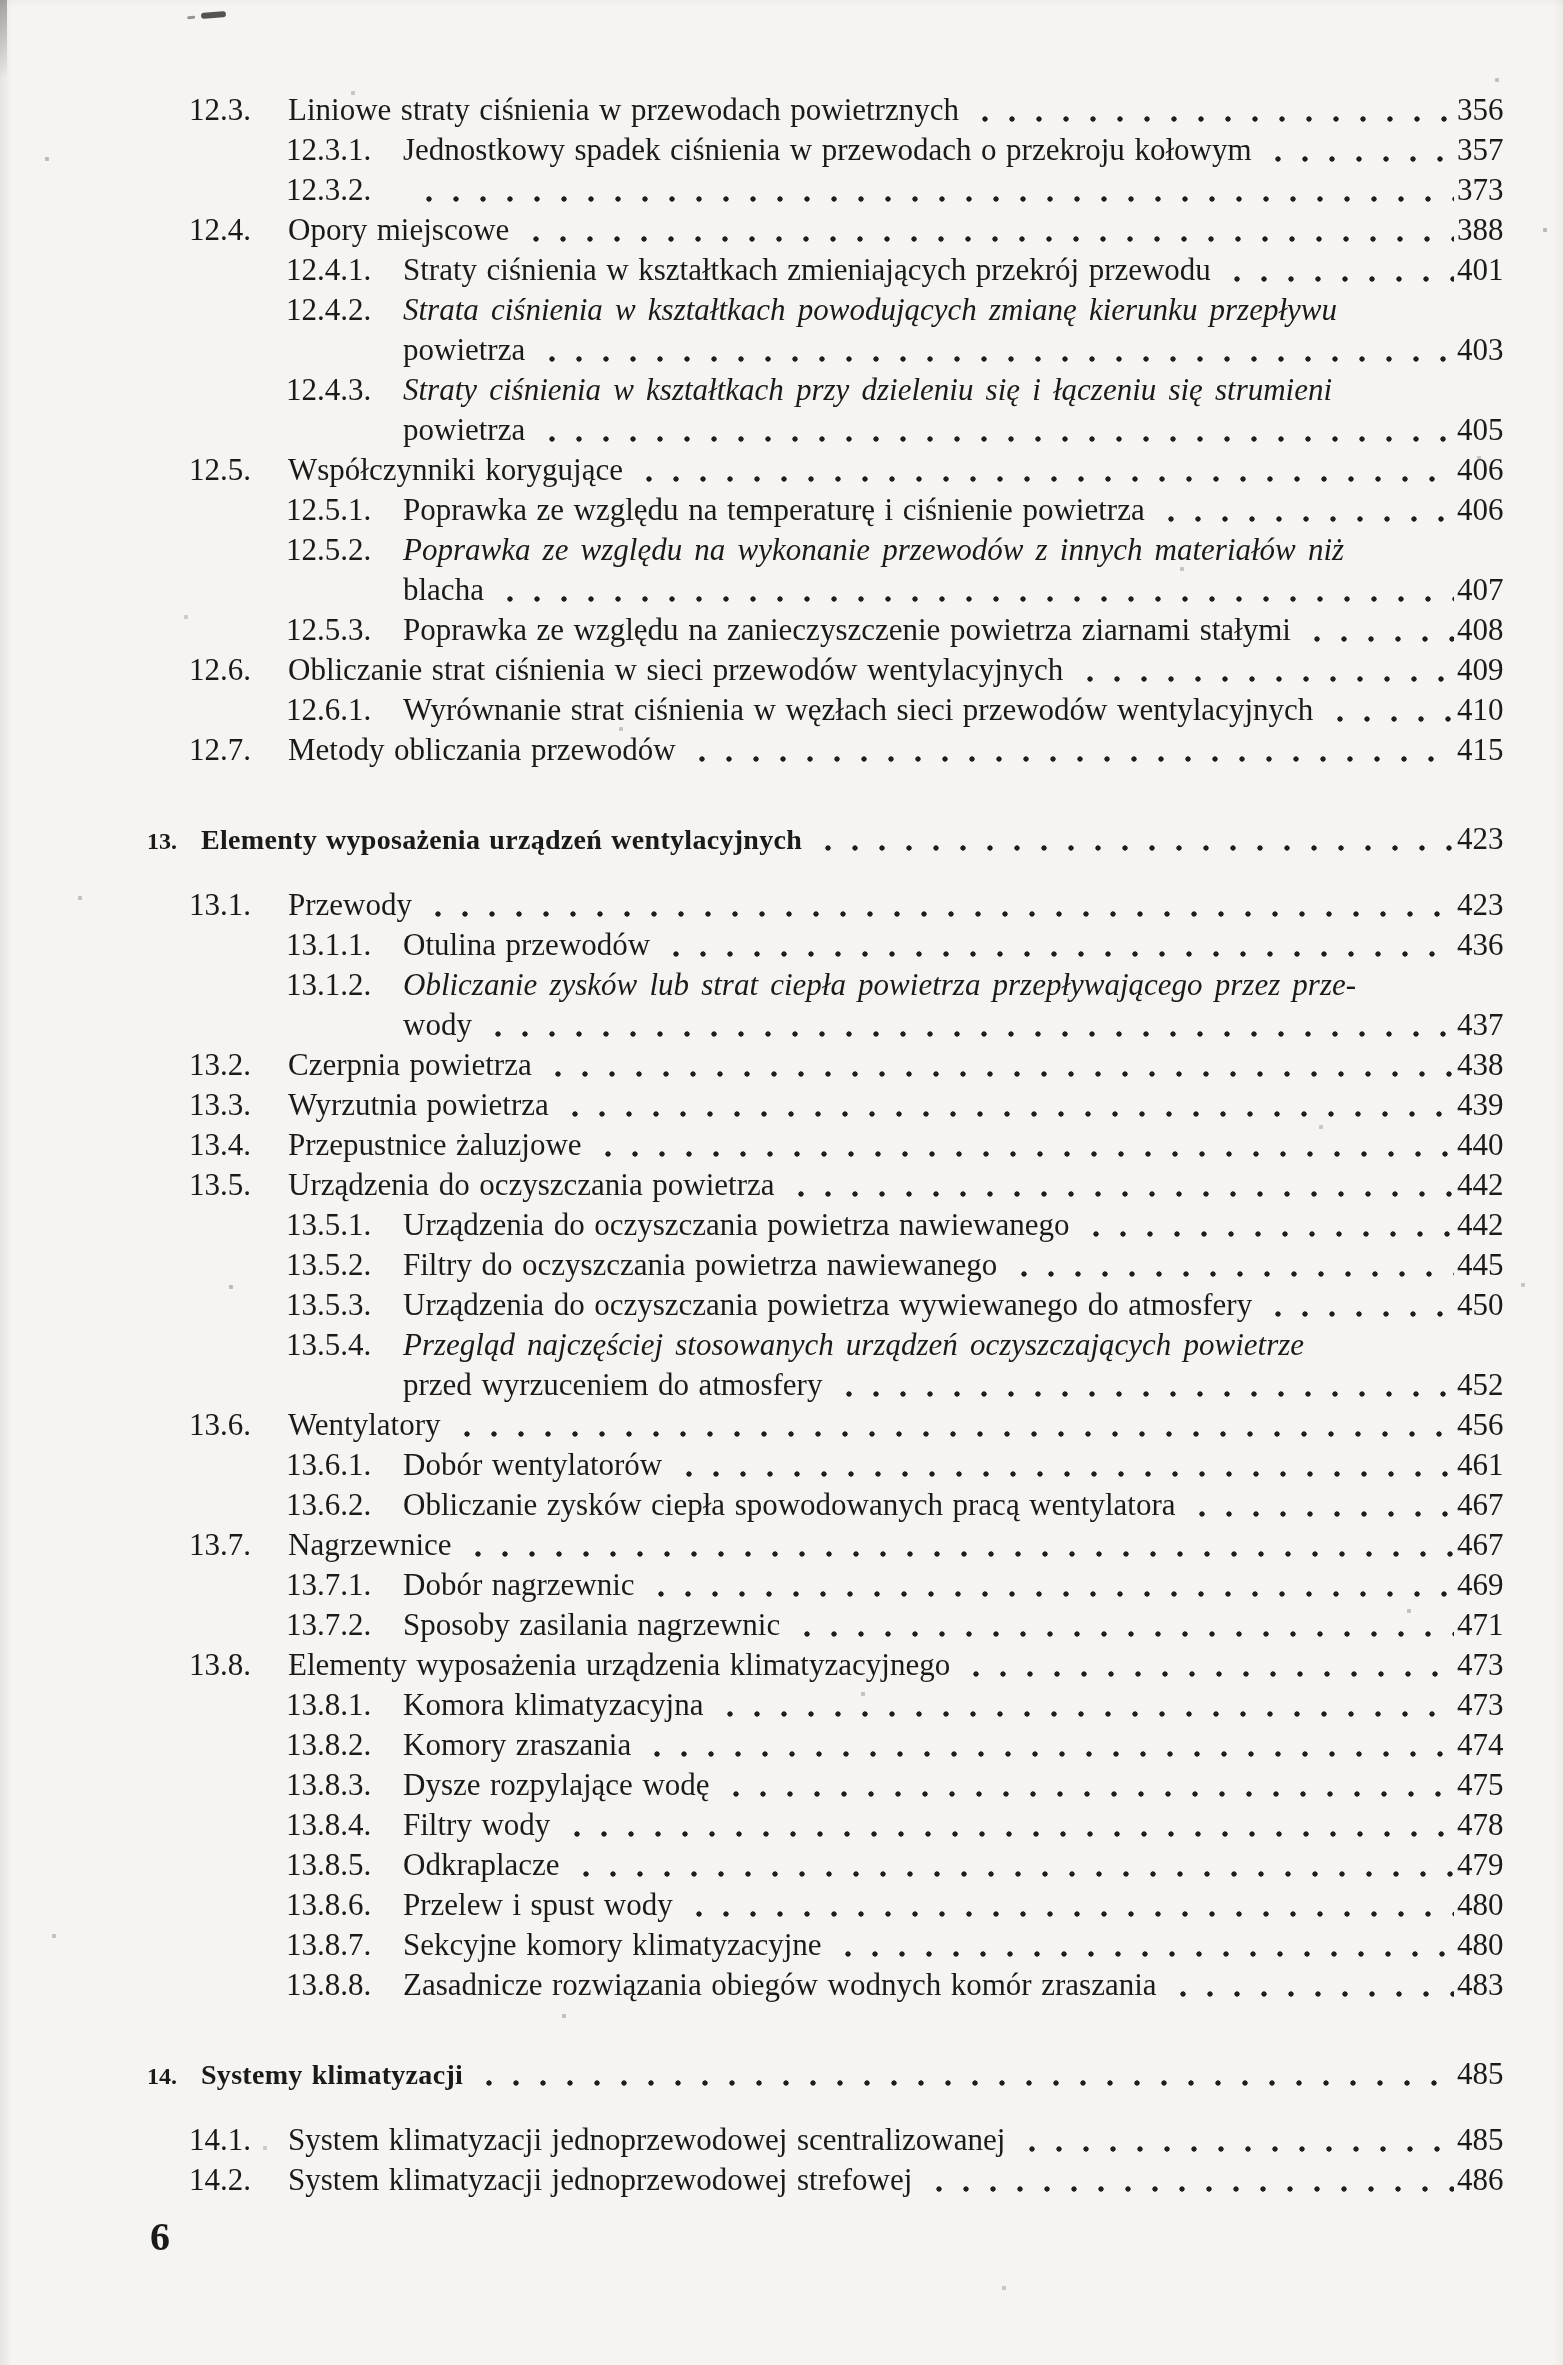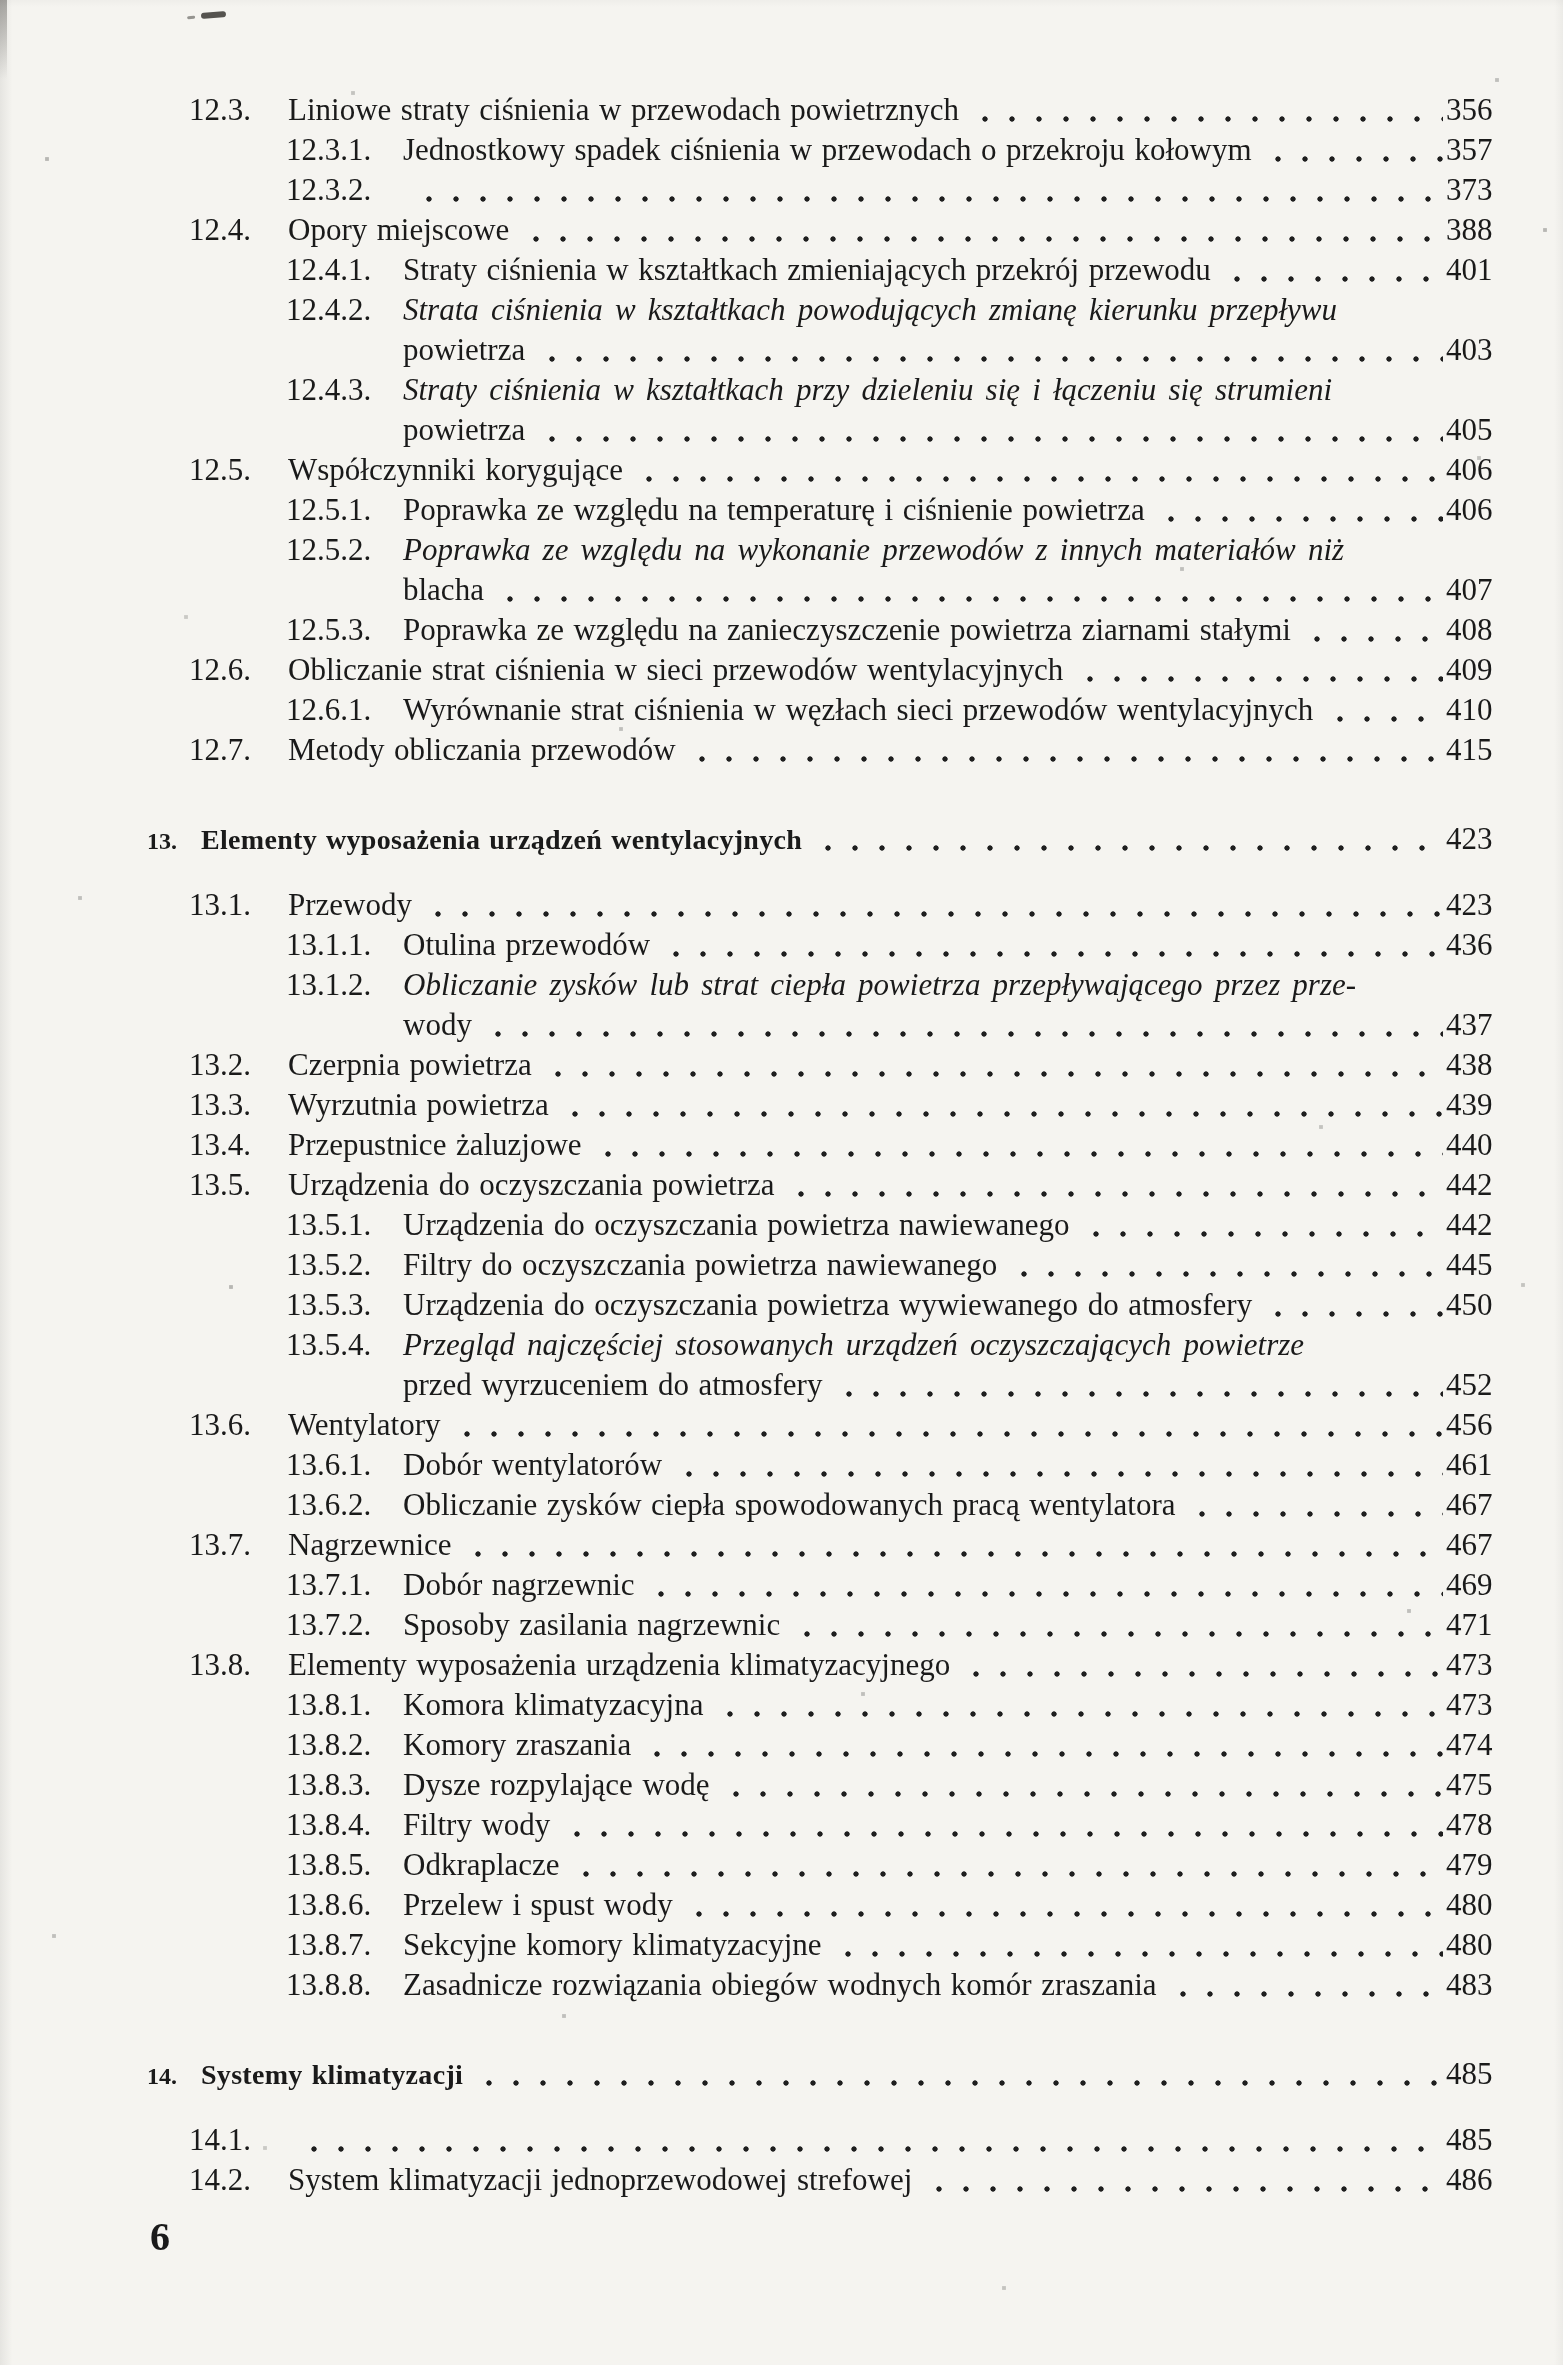--- a/index.html
+++ b/index.html
@@ -13,21 +13,21 @@
   }
   
   .paper-vignette {
     position: absolute; inset: 0; pointer-events: none;
     background:
       linear-gradient(to right, rgba(90,90,90,.10), rgba(0,0,0,0) 12.3px),
       linear-gradient(to left, rgba(120,120,120,.07), rgba(0,0,0,0) 8.8px),
       linear-gradient(to bottom, rgba(120,120,120,.05), rgba(0,0,0,0) 7px);
   }
 
-  .toc { position: absolute; top: 90px; left: 0; right: 11px; }
+  .toc { position: absolute; top: 90px; left: 0; right: 0; }
 
   .entry { }
   .entry .line {
     display: flex; align-items: baseline;
     height: 40px; line-height: 40px;
     font-size: 31px;
   }
   .num { flex: none; }
   .level-chapter .num { margin-left: 147px; width: 54px; font-weight: 700; font-size: 24px; }
   .level-item    .num { margin-left: 189px; width: 99px; }
@@ -490,20 +490,21 @@
       <span class="num">14.</span>
       <span class="label">Systemy klimatyzacji</span>
       <span class="leader"></span>
       <span class="pagenum">485</span>
     </div>
 
   </div>
     <div class="entry level-item">
     <div class="line line1">
       <span class="num">14.1.</span>
+      <span class="label">System klimatyzacji jednoprzewodowej scentralizowanej</span>
       <span class="leader"></span>
       <span class="pagenum">485</span>
     </div>
 
   </div>
     <div class="entry level-item">
     <div class="line line1">
       <span class="num">14.2.</span>
       <span class="label">System klimatyzacji jednoprzewodowej strefowej</span>
       <span class="leader"></span>

